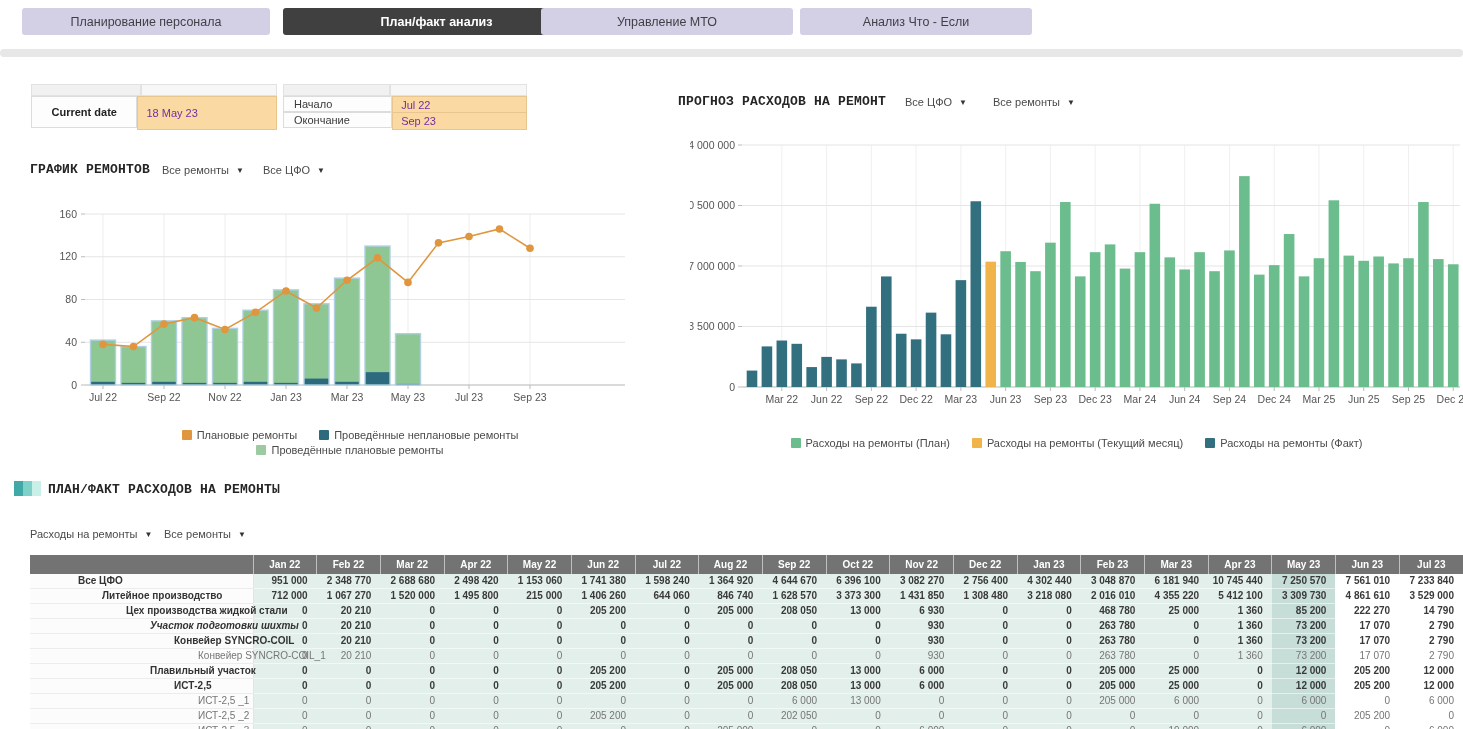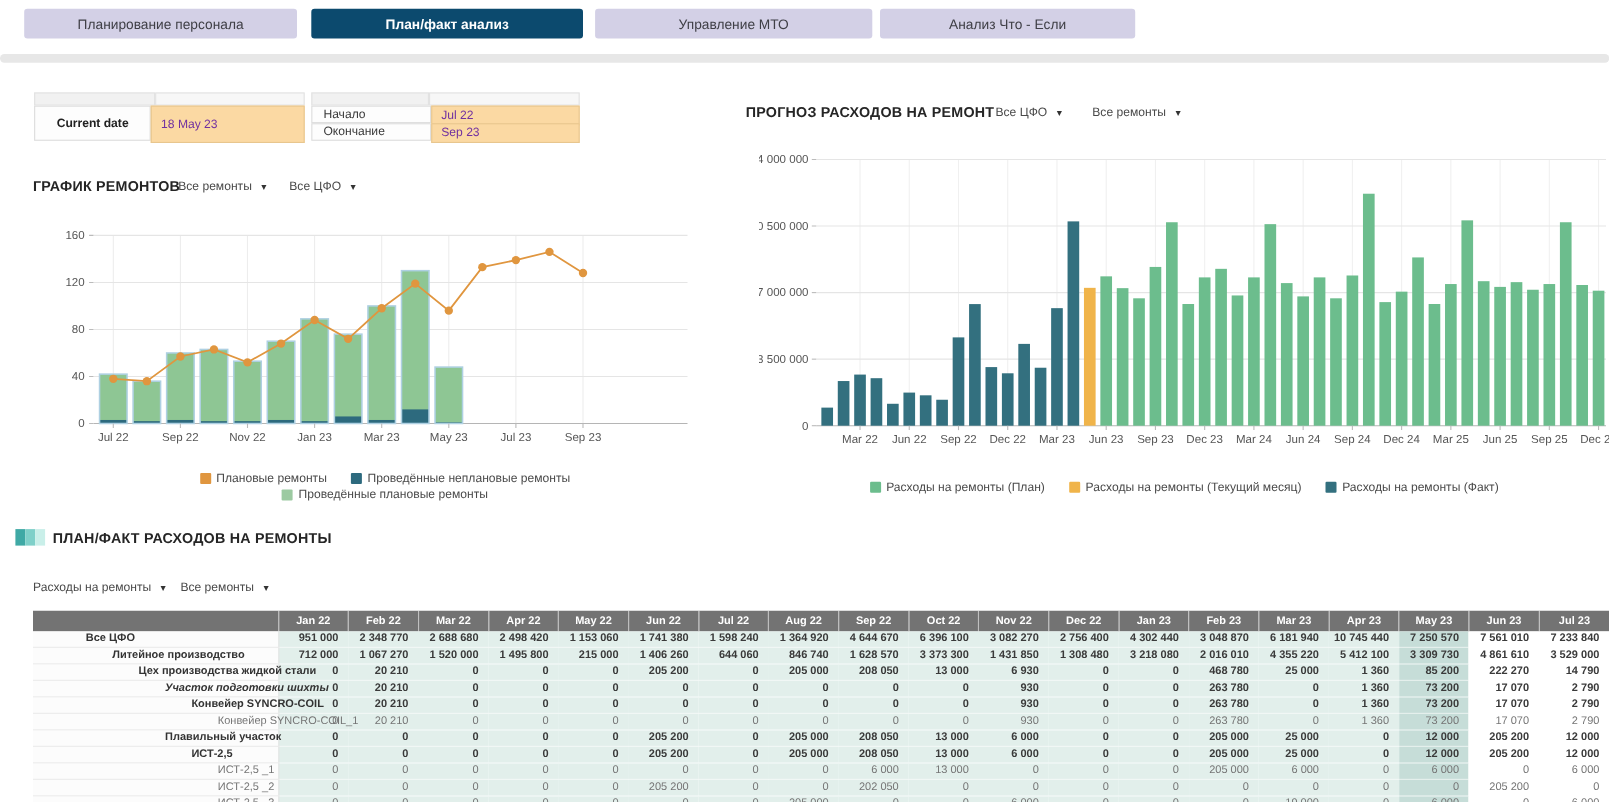--- a/index.html
+++ b/index.html
@@ -4,32 +4,32 @@
 <style>
   html,body{margin:0;padding:0;}
   body{
     width:1463px;height:729px;position:relative;overflow:hidden;
     background:#ffffff;font-family:"Liberation Sans",sans-serif;color:#333;
   }
   
   .tab{position:absolute;top:8px;height:27px;border-radius:3px;display:flex;
        align-items:center;justify-content:center;font-size:12.5px;color:#3f3f46;
        background:#d3d0e6;cursor:pointer;}
-  .tab.active{background:#0c4a6e;color:#ffffff;font-weight:bold;}
+  .tab.active{background:#404040;color:#ffffff;font-weight:bold;padding-left:30px;}
   .top-divider{position:absolute;left:0;top:49px;width:1463px;height:8px;background:#e7e7e7;border-radius:4px;}
   
   .slicer{position:absolute;font-size:11px;}
   .slicer .strip{display:flex;height:12px;}
   .slicer .strip div{border:1px solid #e2e2e2;background:#f1f1f1;}
   .slicer .row{display:flex;}
   .lblcell{background:#fdfdfd;border:1px solid #dcdcdc;display:flex;align-items:center;}
   .valcell{background:#fbd9a3;border:1px solid #e8c68e;display:flex;align-items:center;
            color:#7030a0;padding-left:8px;}
   
-  .chart-title{position:absolute;font-size:13px;font-weight:bold;color:#252525;letter-spacing:.2px;}
+  .chart-title{position:absolute;font-size:13px;font-weight:bold;color:#252525;letter-spacing:.2px;font-family:Liberation Mono, monospace;}
   .dropdown{position:absolute;font-size:11px;color:#4a4a4a;display:flex;align-items:center;gap:7px;cursor:pointer;}
   .dropdown .arrow{font-size:8px;color:#333;}
   
   .legend{position:absolute;display:flex;flex-wrap:wrap;justify-content:center;
           column-gap:22px;row-gap:3px;font-size:11px;color:#4a4a4a;}
   .legend .item{display:flex;align-items:center;gap:5px;}
   .legend .sw{width:10px;height:10px;border-radius:1px;display:inline-block;}
   
   .tbl-title-icon{position:absolute;left:14px;top:481px;display:flex;}
   .tbl-title-icon span{width:9px;height:15px;display:inline-block;}

